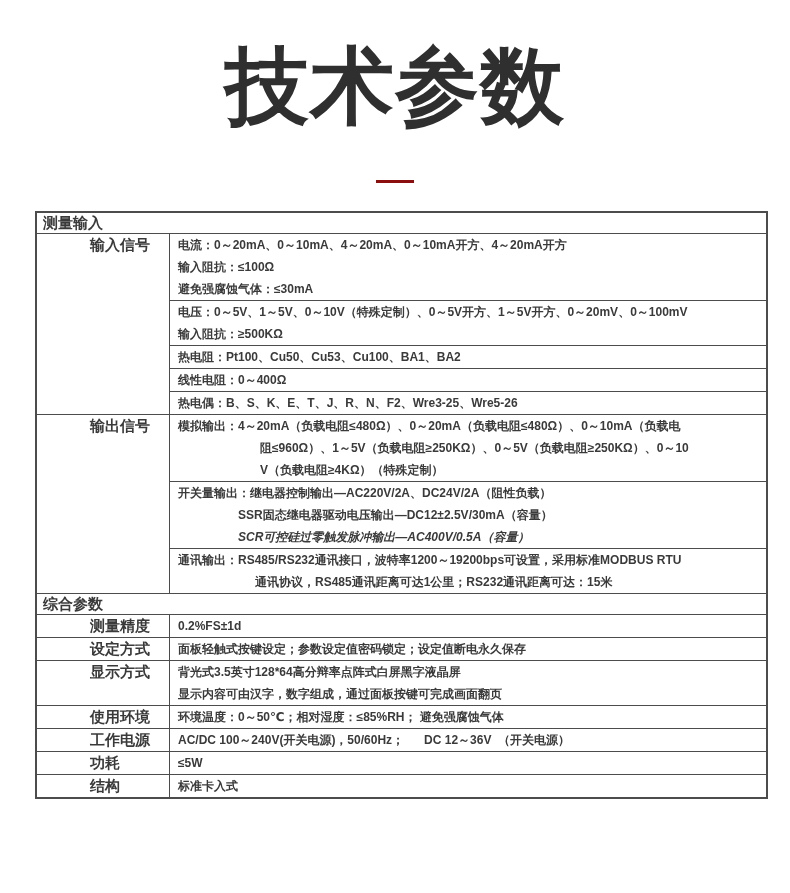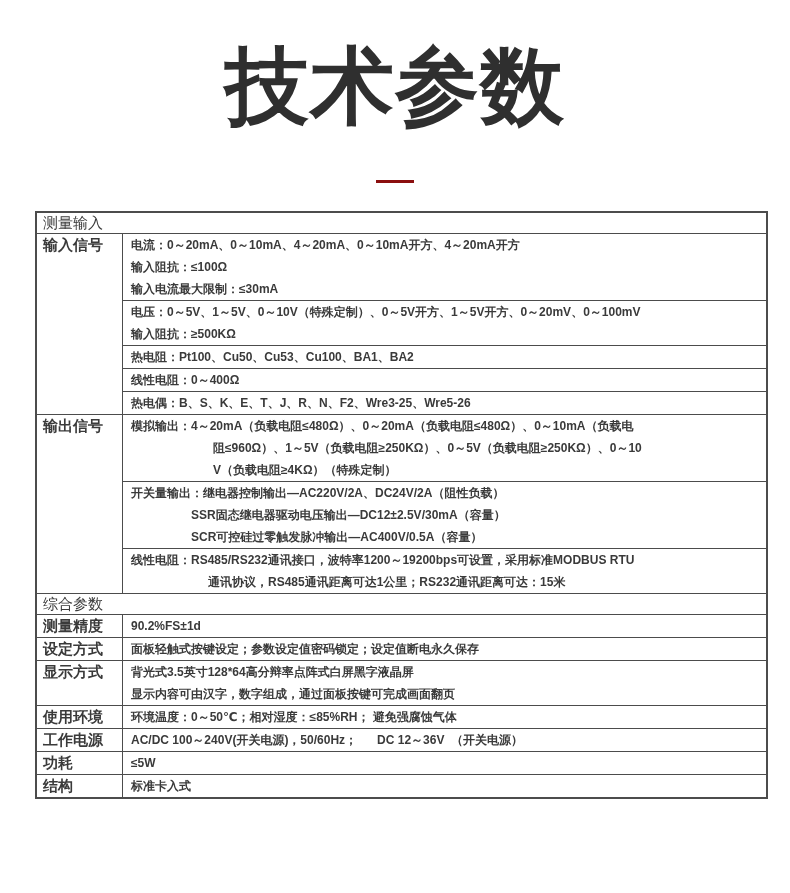--- a/index.html
+++ b/index.html
@@ -38,25 +38,25 @@
   }
 
   .spec-table {
     position: absolute;
     left: 35px;
     top: 211px;
     width: 733px;
     border: 2px solid #4c4c4c;
     background: #ffffff;
   }
-  .spec-table > * + * { border-top: 1.5px solid #4c4c4c; }
+  .spec-table > * + * { border-top: 1.5px solid #4c4c4c; padding-left: 47px; }
 
   .section-header {
     font-size: 15px;
-    font-weight: 400;
+    font-weight: 700;
     color: #3a3a3a;
     line-height: 20px;
     padding-left: 6px;
     white-space: nowrap;
   }
 
   .spec-row { display: flex; align-items: stretch; }
 
   .row-label {
     flex: 0 0 86px;
@@ -92,21 +92,21 @@
   <div class="page-title">技术参数</div>
   <div class="title-divider" style="background: rgb(139, 15, 15);"></div>
   <div class="spec-table">
       <div class="section-header">测量输入</div>
       <div class="spec-row">
         <div class="row-label">输入信号</div>
         <div class="row-content">
           <div class="line-group">
             <div class="spec-line">电流：0～20mA、0～10mA、4～20mA、0～10mA开方、4～20mA开方</div>
             <div class="spec-line">输入阻抗：≤100Ω</div>
-            <div class="spec-line">输入电流最大限制：≤30mA</div>
+            <div class="spec-line">避免强腐蚀气体：≤30mA</div>
           </div>
           <div class="line-group">
             <div class="spec-line">电压：0～5V、1～5V、0～10V（特殊定制）、0～5V开方、1～5V开方、0～20mV、0～100mV</div>
             <div class="spec-line">输入阻抗：≥500KΩ</div>
           </div>
           <div class="line-group">
             <div class="spec-line">热电阻：Pt100、Cu50、Cu53、Cu100、BA1、BA2</div>
           </div>
           <div class="line-group">
             <div class="spec-line">线性电阻：0～400Ω</div>
@@ -120,34 +120,34 @@
         <div class="row-label">输出信号</div>
         <div class="row-content">
           <div class="line-group">
             <div class="spec-line">模拟输出：4～20mA（负载电阻≤480Ω）、0～20mA（负载电阻≤480Ω）、0～10mA（负载电</div>
             <div class="spec-line" style="padding-left: 90px;">阻≤960Ω）、1～5V（负载电阻≥250KΩ）、0～5V（负载电阻≥250KΩ）、0～10</div>
             <div class="spec-line" style="padding-left: 90px;">V（负载电阻≥4KΩ）（特殊定制）</div>
           </div>
           <div class="line-group">
             <div class="spec-line">开关量输出：继电器控制输出—AC220V/2A、DC24V/2A（阻性负载）</div>
             <div class="spec-line" style="padding-left: 68px;">SSR固态继电器驱动电压输出—DC12±2.5V/30mA（容量）</div>
-            <div class="spec-line" style="padding-left: 68px;">SCR可控硅过零触发脉冲输出—AC400V/0.5A（容量）</div>
+            <div class="spec-line" style="padding-left: 68px; font-style: italic;">SCR可控硅过零触发脉冲输出—AC400V/0.5A（容量）</div>
           </div>
           <div class="line-group">
-            <div class="spec-line">线性电阻：RS485/RS232通讯接口，波特率1200～19200bps可设置，采用标准MODBUS RTU</div>
+            <div class="spec-line">通讯输出：RS485/RS232通讯接口，波特率1200～19200bps可设置，采用标准MODBUS RTU</div>
             <div class="spec-line" style="padding-left: 85px;">通讯协议，RS485通讯距离可达1公里；RS232通讯距离可达：15米</div>
           </div>
         </div>
       </div>
       <div class="section-header">综合参数</div>
       <div class="spec-row">
         <div class="row-label">测量精度</div>
         <div class="row-content">
           <div class="line-group">
-            <div class="spec-line">90.2%FS±1d</div>
+            <div class="spec-line">0.2%FS±1d</div>
           </div>
         </div>
       </div>
       <div class="spec-row">
         <div class="row-label">设定方式</div>
         <div class="row-content">
           <div class="line-group">
             <div class="spec-line">面板轻触式按键设定；参数设定值密码锁定；设定值断电永久保存</div>
           </div>
         </div>

